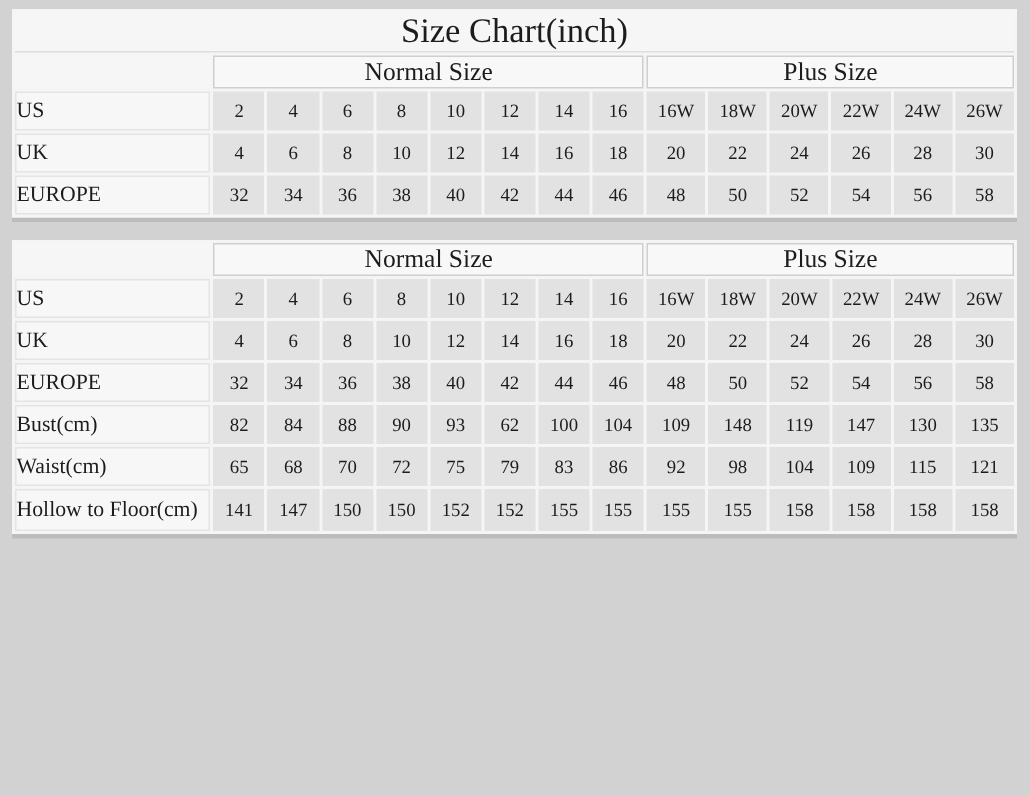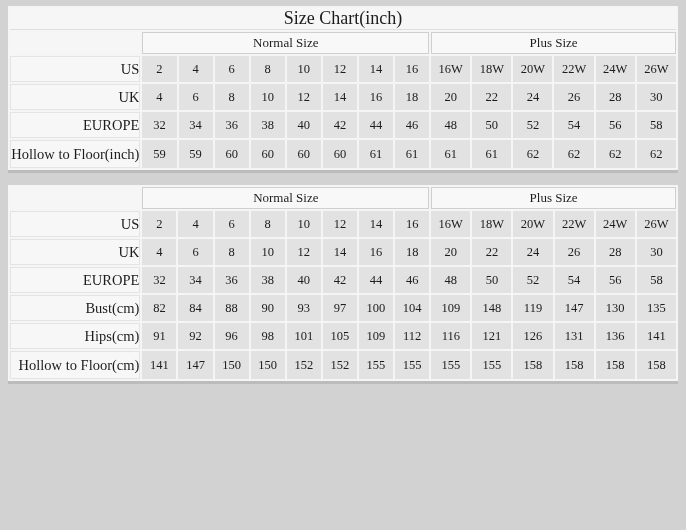--- a/index.html
+++ b/index.html
@@ -23,36 +23,36 @@
     border-collapse: separate;
     border-spacing: 2px;
     background: #f5f5f5;
     width: 670px;
     table-layout: fixed;
   }
   td, th { padding: 0; font-weight: normal; }
   .title-cell {
     background: #f6f6f6;
     text-align: center;
-    font-size: 18px;
+    font-size: 23px;
     height: 21px;
     border-bottom: 1px solid #dedede;
   }
   .corner-cell { background: #f6f6f6; }
   .group-cell {
     background: #f8f8f8;
     border: 1px solid #cfcfcf;
     text-align: center;
-    font-size: 13px;
+    font-size: 17px;
     height: 20px;
   }
   th.rowlabel {
     background: #f7f7f7;
     border: 1px solid #e4e4e4;
-    text-align: right;
+    text-align: left;
     font-size: 14.5px;
     white-space: nowrap;
     overflow: hidden;
   }
   td.cell {
     background: #e2e2e2;
     text-align: center;
     font-size: 12.5px;
     white-space: nowrap;
     height: 25px;
@@ -137,37 +137,20 @@
           <td class="cell">42</td>
           <td class="cell">44</td>
           <td class="cell">46</td>
           <td class="cell">48</td>
           <td class="cell">50</td>
           <td class="cell">52</td>
           <td class="cell">54</td>
           <td class="cell">56</td>
           <td class="cell">58</td>
         </tr>
-        <tr class="data-row tall">
-          <th class="rowlabel">Hollow to Floor(inch)</th>
-          <td class="cell">59</td>
-          <td class="cell">59</td>
-          <td class="cell">60</td>
-          <td class="cell">60</td>
-          <td class="cell">60</td>
-          <td class="cell">60</td>
-          <td class="cell">61</td>
-          <td class="cell">61</td>
-          <td class="cell">61</td>
-          <td class="cell">61</td>
-          <td class="cell">62</td>
-          <td class="cell">62</td>
-          <td class="cell">62</td>
-          <td class="cell">62</td>
-        </tr>
       </tbody>
   </table>
 </section>
 
 <section class="panel">
   <table class="size-chart">
     <colgroup>
         <col style="width: 130px;">
         <col style="width: 34px;">
         <col style="width: 34px;">
@@ -243,46 +226,46 @@
           <td class="cell">56</td>
           <td class="cell">58</td>
         </tr>
         <tr class="data-row">
           <th class="rowlabel">Bust(cm)</th>
           <td class="cell">82</td>
           <td class="cell">84</td>
           <td class="cell">88</td>
           <td class="cell">90</td>
           <td class="cell">93</td>
-          <td class="cell">97</td>
+          <td class="cell">62</td>
           <td class="cell">100</td>
           <td class="cell">104</td>
           <td class="cell">109</td>
           <td class="cell">148</td>
           <td class="cell">119</td>
           <td class="cell">147</td>
           <td class="cell">130</td>
           <td class="cell">135</td>
         </tr>
         <tr class="data-row">
-          <th class="rowlabel">Hips(cm)</th>
-          <td class="cell">91</td>
+          <th class="rowlabel">Waist(cm)</th>
+          <td class="cell">65</td>
+          <td class="cell">68</td>
+          <td class="cell">70</td>
+          <td class="cell">72</td>
+          <td class="cell">75</td>
+          <td class="cell">79</td>
+          <td class="cell">83</td>
+          <td class="cell">86</td>
           <td class="cell">92</td>
-          <td class="cell">96</td>
           <td class="cell">98</td>
-          <td class="cell">101</td>
-          <td class="cell">105</td>
+          <td class="cell">104</td>
           <td class="cell">109</td>
-          <td class="cell">112</td>
-          <td class="cell">116</td>
+          <td class="cell">115</td>
           <td class="cell">121</td>
-          <td class="cell">126</td>
-          <td class="cell">131</td>
-          <td class="cell">136</td>
-          <td class="cell">141</td>
         </tr>
         <tr class="data-row tall">
           <th class="rowlabel">Hollow to Floor(cm)</th>
           <td class="cell">141</td>
           <td class="cell">147</td>
           <td class="cell">150</td>
           <td class="cell">150</td>
           <td class="cell">152</td>
           <td class="cell">152</td>
           <td class="cell">155</td>

